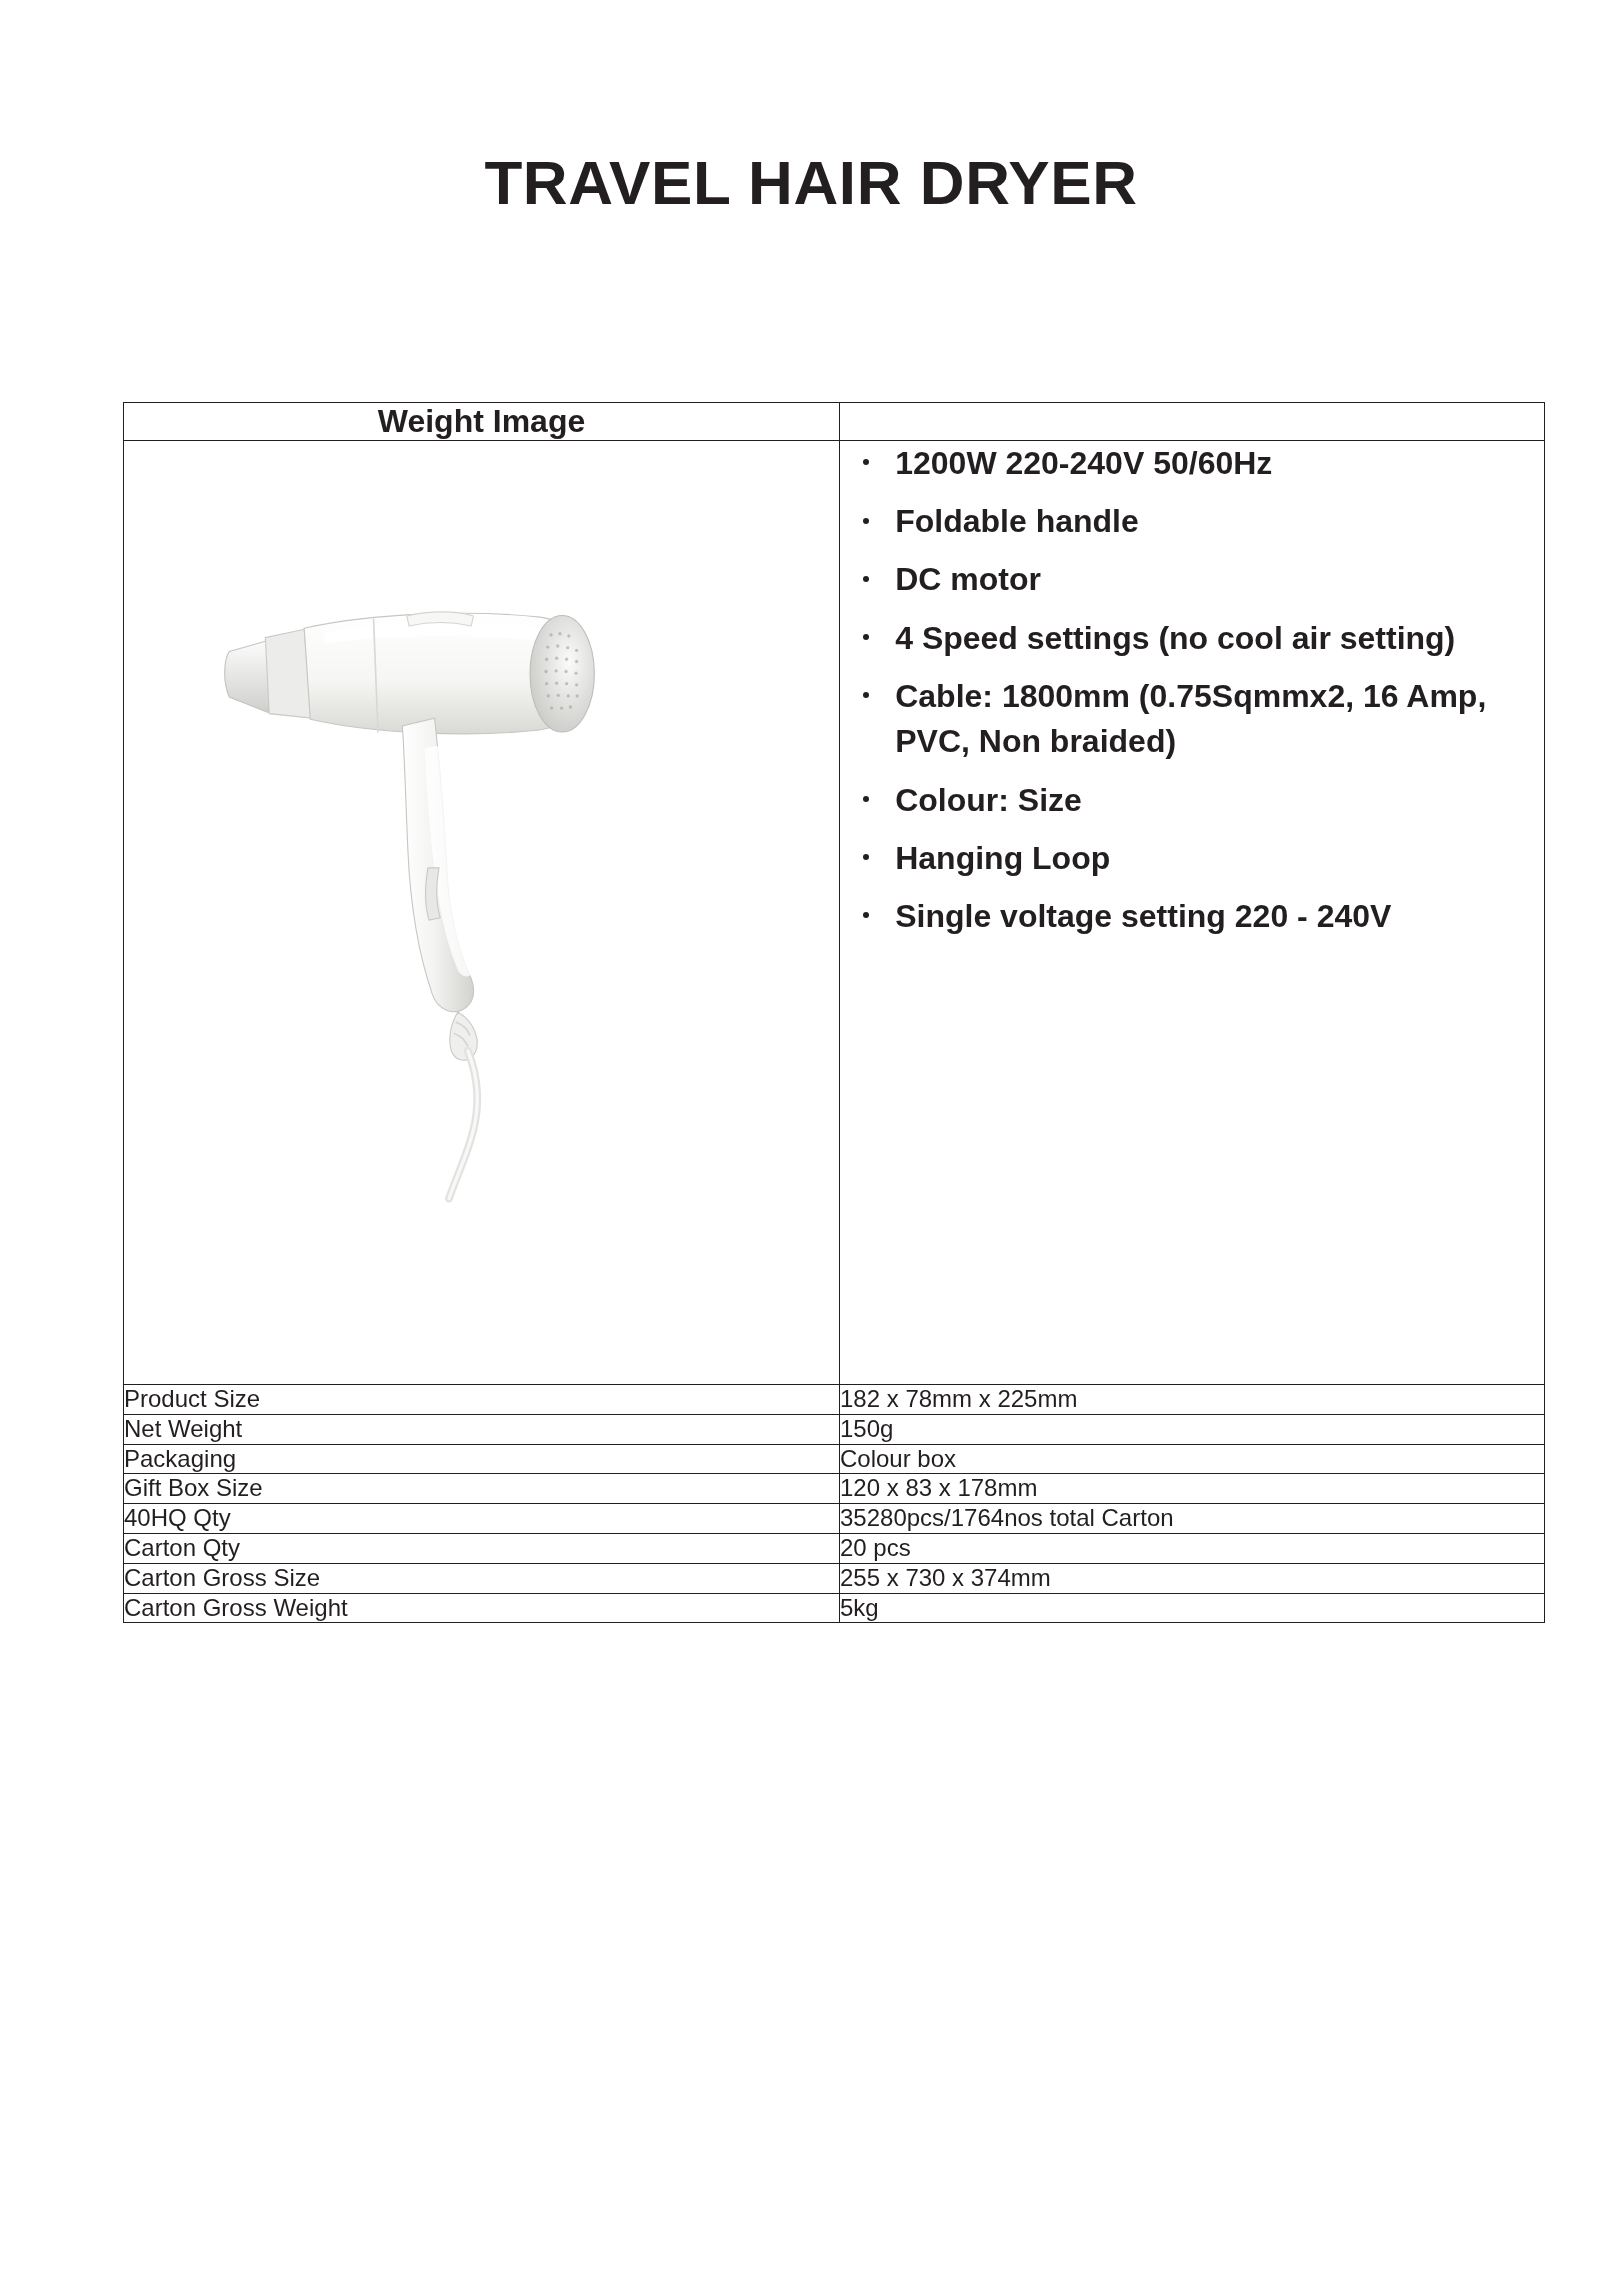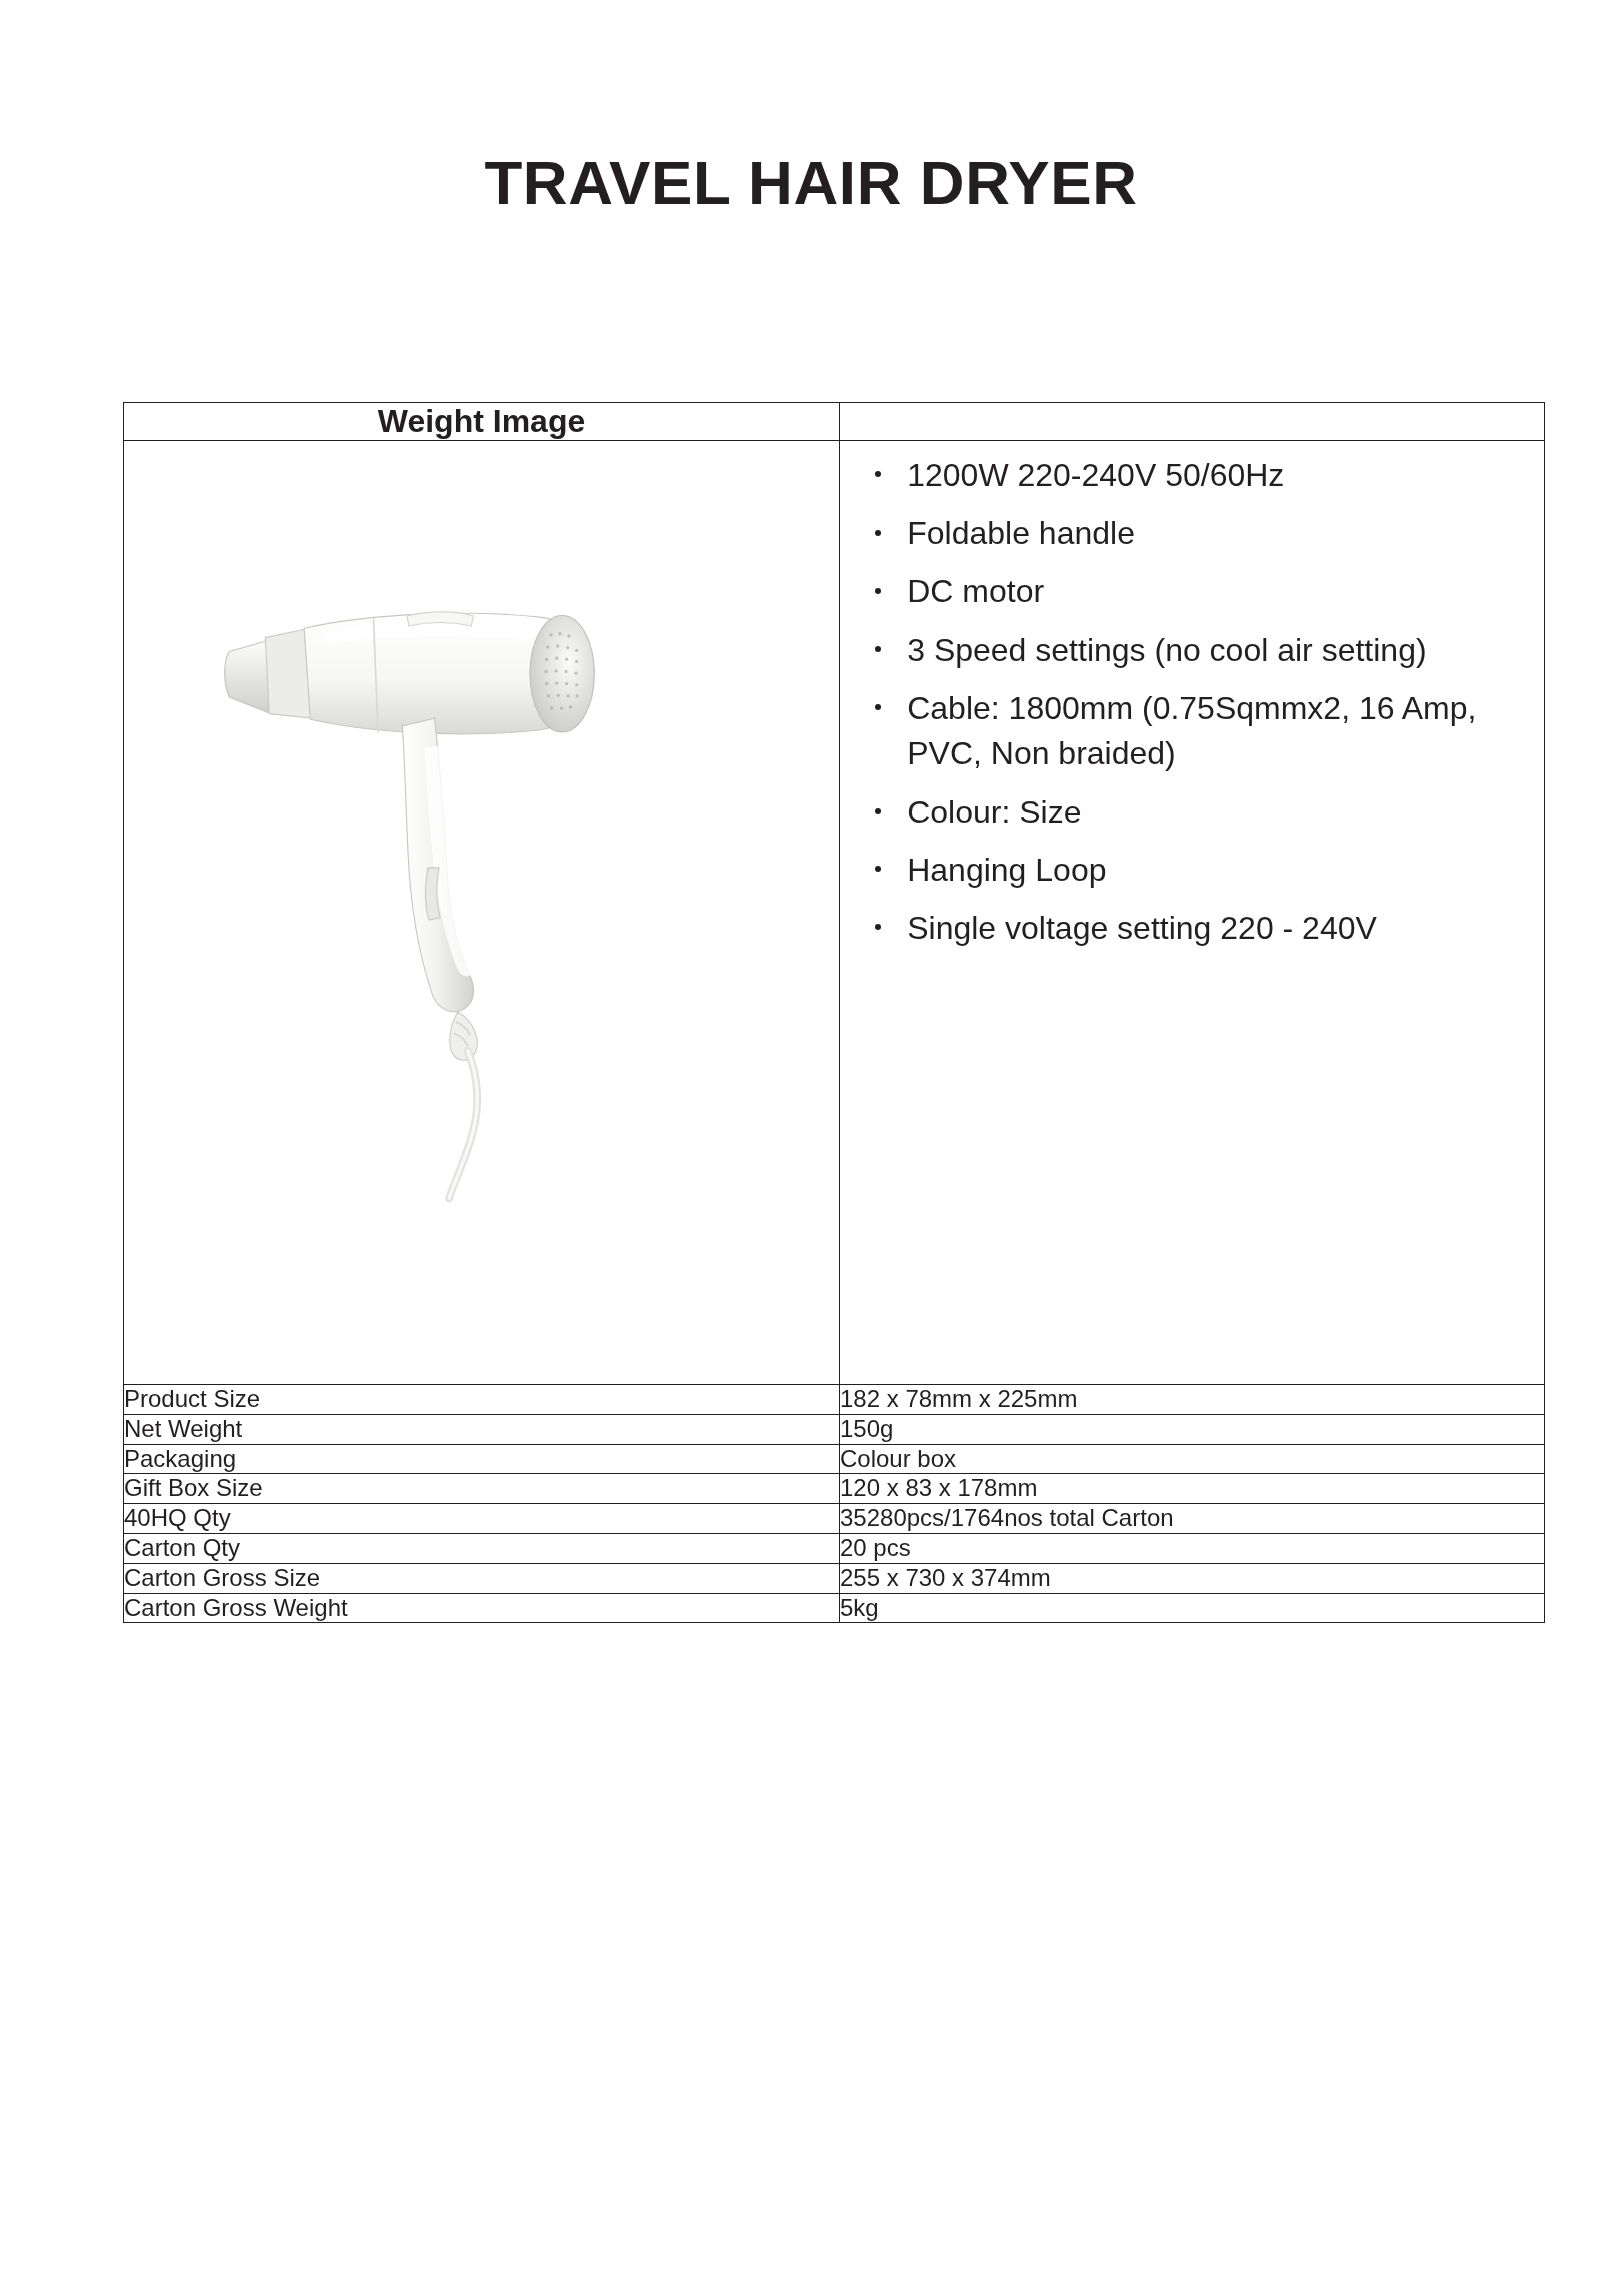--- a/index.html
+++ b/index.html
@@ -69,23 +69,24 @@
     height: 943px;
     position: relative;
     padding: 0;
   }
 
   .features-cell {
     padding: 33px 20px 22px 22px;
   }
 
   ul.features {
-    margin: 12px;
+    margin: 0;
     padding: 0 0 0 53px;
     list-style: none;
+    font-weight: bold;
   }
   ul.features li {
     position: relative;
     font-size: 32px;
     line-height: 1.42;
     color: #231f20;
     margin-bottom: 12.8px;
     padding-left: 2.2px;
   }
   ul.features li::before {
@@ -222,21 +223,21 @@
               <path d="M470 930 C 490 980 492 1030 478 1080 C 466 1124 448 1160 436 1196" stroke="#e2e2e0" stroke-width="14" fill="none" stroke-linecap="round"></path>
               <path d="M470 930 C 490 980 492 1030 478 1080 C 466 1124 448 1160 436 1196" stroke="#f8f8f7" stroke-width="6" fill="none" stroke-linecap="round"></path>
             </svg>
           </div>
         </td>
         <td class="features-cell">
           <ul class="features">
             <li>1200W 220-240V 50/60Hz</li>
             <li>Foldable handle</li>
             <li>DC motor</li>
-            <li>3 Speed settings (no cool air setting)</li>
+            <li>4 Speed settings (no cool air setting)</li>
             <li>Cable: 1800mm (0.75Sqmmx2, 16 Amp, PVC, Non braided)</li>
             <li>Colour: Size</li>
             <li>Hanging Loop</li>
             <li>Single voltage setting 220 - 240V</li>
           </ul>
         </td>
       </tr>
 
       <tr>
         <td class="row-label">Product Size</td>

